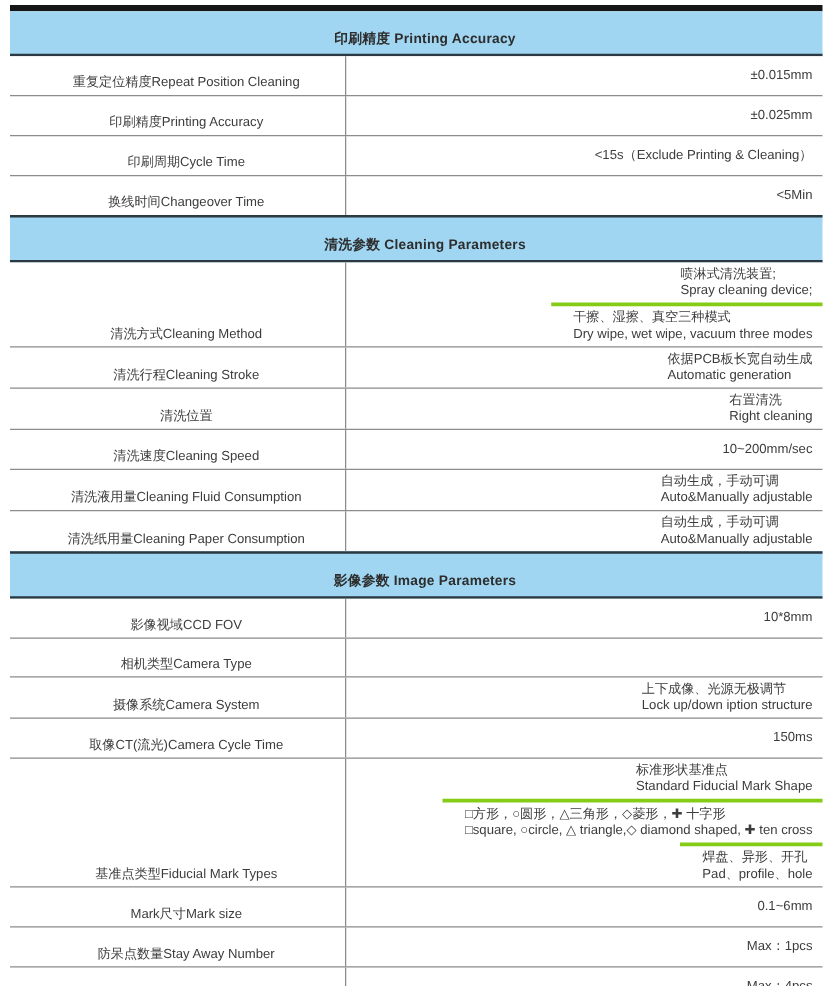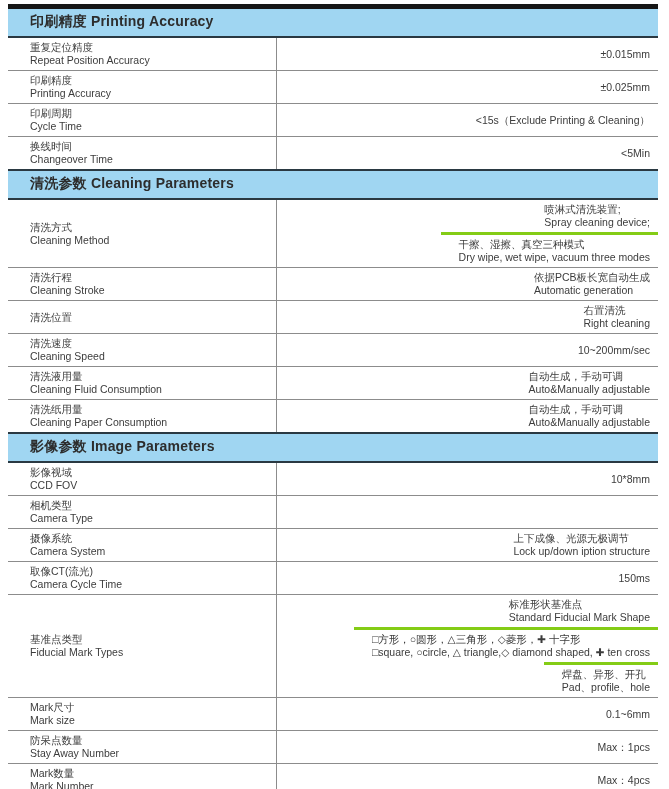--- a/index.html
+++ b/index.html
@@ -7,33 +7,34 @@
     width: 669px; height: 789px; background: #ffffff; position: relative;
     font-family: "Liberation Sans", "DejaVu Sans", sans-serif;
     color: #3c3c3c; overflow: hidden;
   }
   .sheet { position: absolute; left: 8px; top: 4px; width: 650px; }
   .topbar { height: 5px; background: #161616; }
   .band {
     background: #a0d6f2;
     border-top: 2px solid #2a3942;
     border-bottom: 2px solid #2a3942;
-    padding: 4px 8px 5px 22px;
-    font-size: 14px; font-weight: bold; color: #2d2d2d;
+    padding: 14px 8px 5px 22px;
+    font-size: 11px; font-weight: bold; color: #2d2d2d;
     letter-spacing: 0.2px;
+    text-align: center;
   }
   .band-first { border-top: none; }
   .rows { background: #ffffff; }
   .row { display: flex; min-height: 31px; box-sizing: border-box; }
   .rows .row + .row { border-top: 1px solid #8c8c8c; }
   .label {
     width: 269px; box-sizing: border-box;
     border-right: 1px solid #8c8c8c;
     padding: 3px 8px 3px 22px;
-    display: flex; flex-direction: column; justify-content: center;
+    display: flex; flex-direction: row; justify-content: center; align-items: flex-end;
   }
   .values { flex: 1; display: flex; flex-direction: column; align-items: flex-end; }
   .cell {
     flex: 1; box-sizing: border-box; min-height: 31px;
     padding: 3px 8px 3px 18px;
     display: flex; flex-direction: column; justify-content: center;
   }
   .cell + .cell { border-top: 3px solid #84cc16; }
   .tl { font-size: 10.5px; line-height: 13px; white-space: nowrap; }
 </style>
@@ -42,21 +43,21 @@
 
 <div class="sheet">
   <div class="topbar"></div>
 
   <div class="band band-first">印刷精度 Printing Accuracy</div>
   <div class="rows">
 
     <div class="row">
       <div class="label">
         <div class="tl">重复定位精度</div>
-        <div class="tl">Repeat Position Accuracy</div>
+        <div class="tl">Repeat Position Cleaning</div>
       </div>
       <div class="values">
         <div class="cell">
           <div class="tl">±0.015mm</div>
         </div>
       </div>
     </div>
 
     <div class="row">
       <div class="label">

